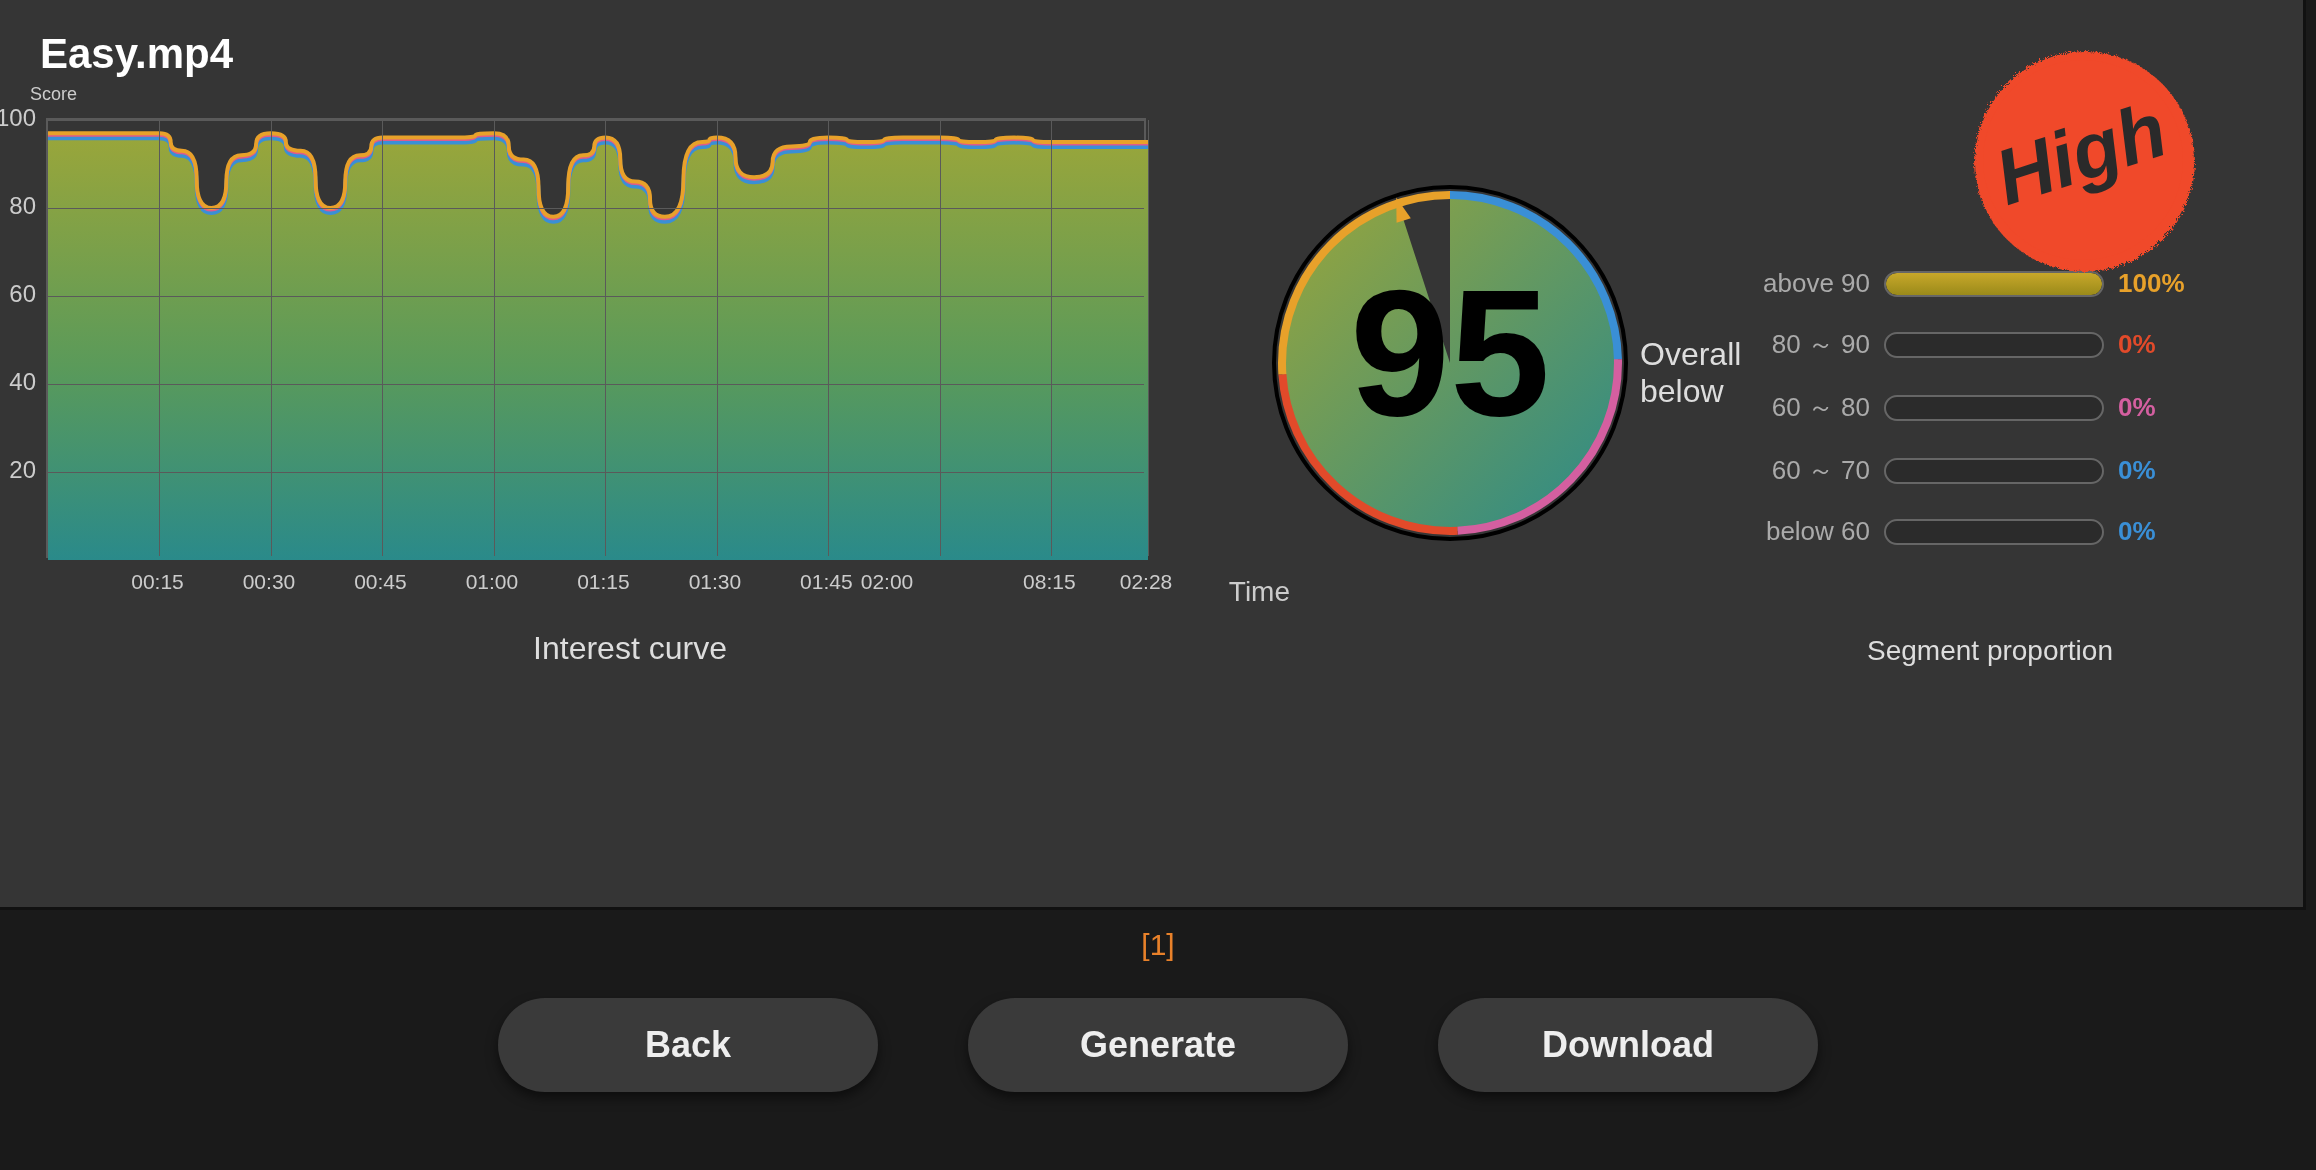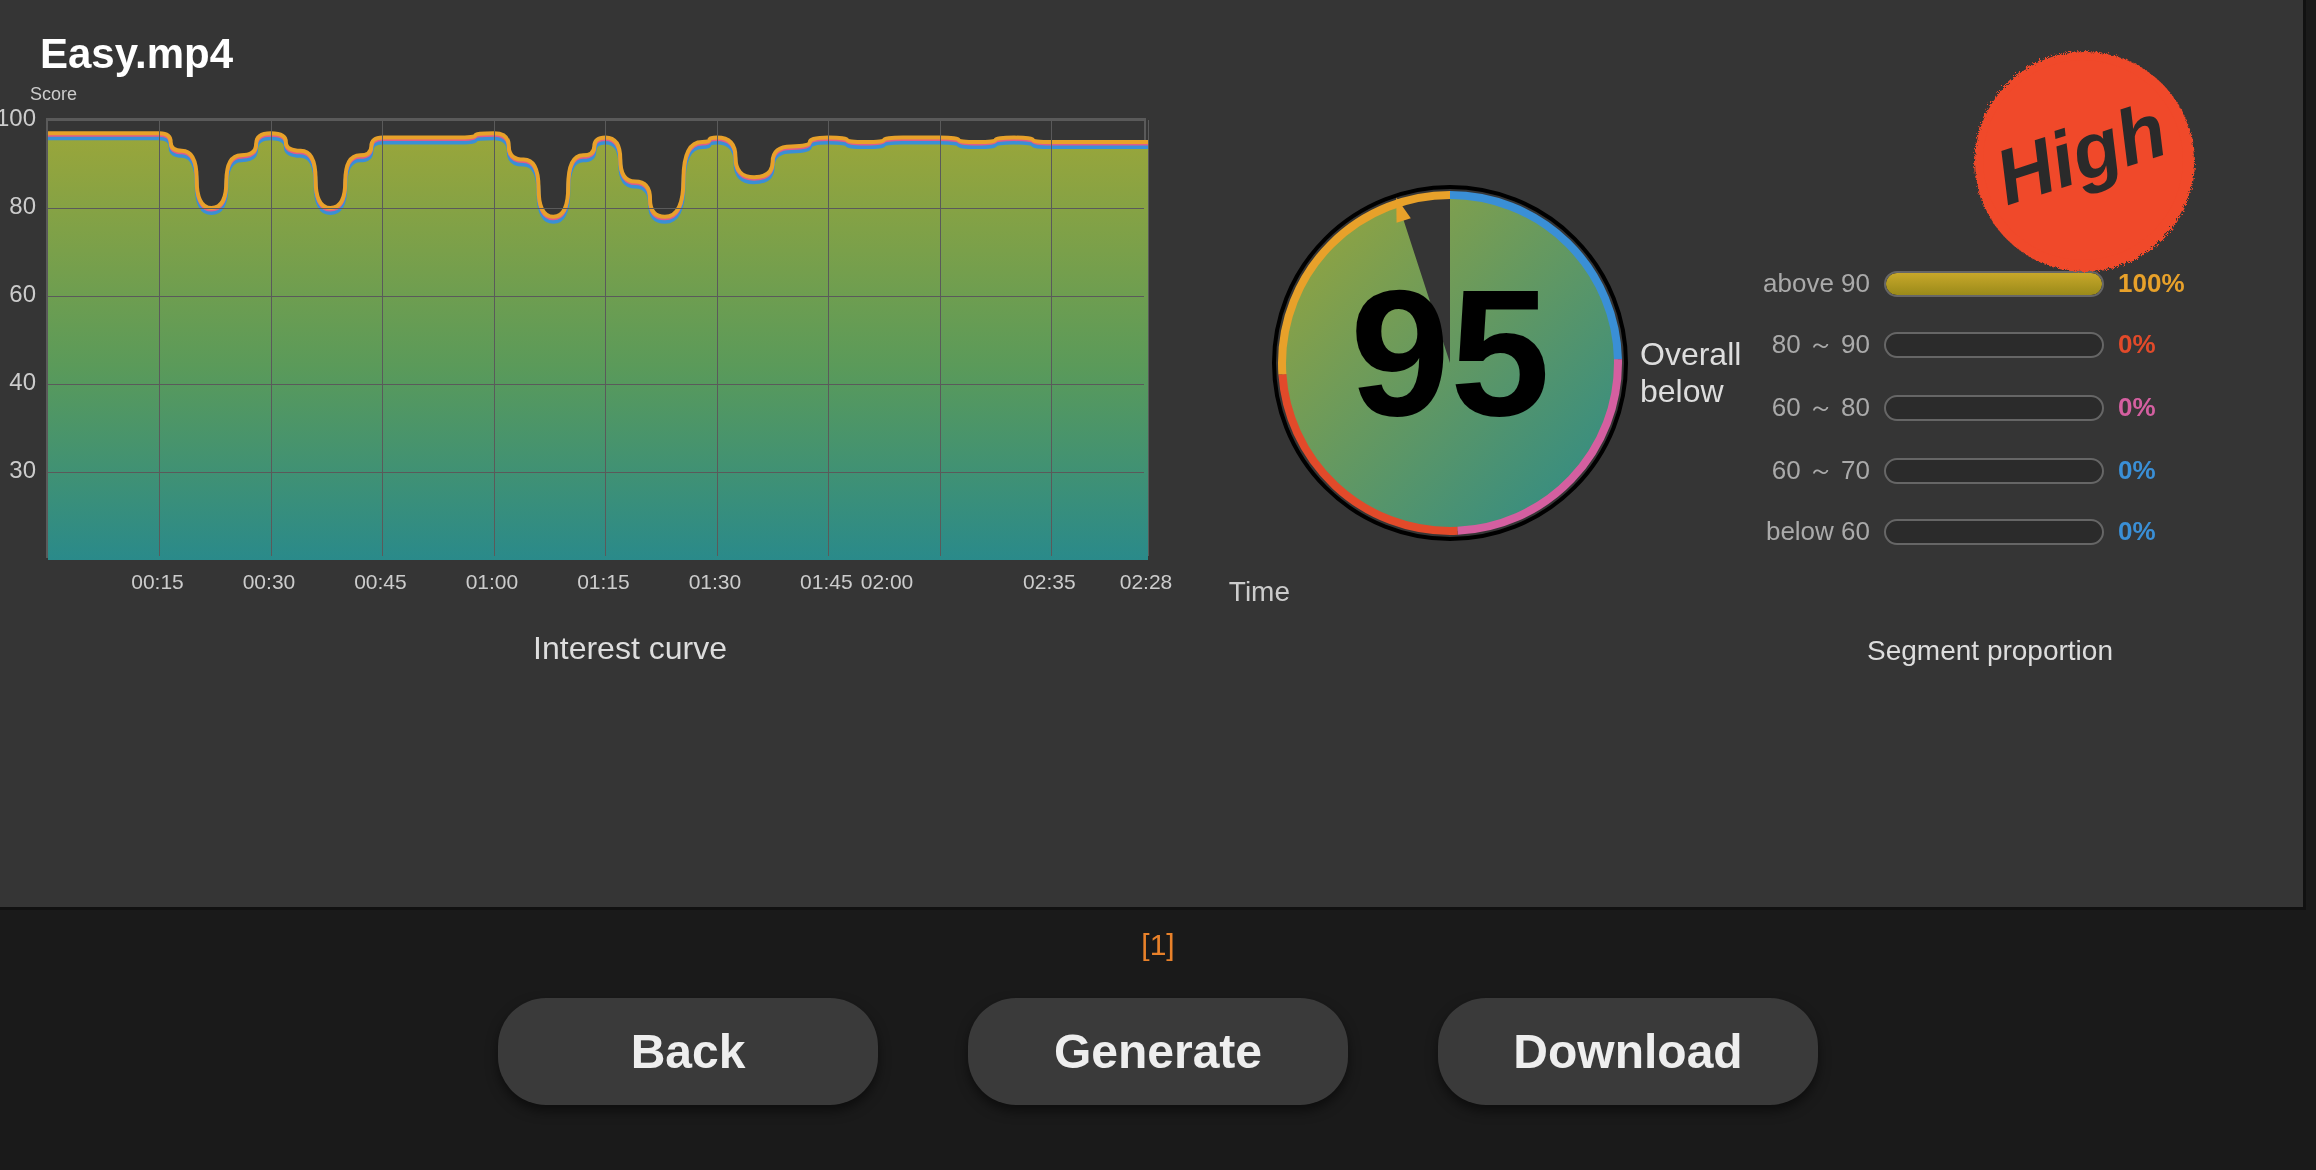--- a/index.html
+++ b/index.html
@@ -167,21 +167,21 @@
     margin-bottom: 36px;
   }
   .btn-row {
     display:flex;
     justify-content:center;
     gap: 90px;
   }
   .btn {
     background: #3a3a3a;
     color: #eee;
-    font-size: 48px;
+    font-size: 36px;
     font-weight: 600;
     border: none;
     border-radius: 48px;
     padding: 26px 0;
     width: 380px;
     cursor: pointer;
     box-shadow: 0 6px 12px rgba(0,0,0,0.5);
   }
 </style>
 </head>
@@ -203,21 +203,21 @@
       <text x="130" y="150" text-anchor="middle" font-size="78" font-weight="800" font-style="italic" fill="#2a2a2a" transform="rotate(-18 130 130)">High</text>
     </svg>
   </div>
 
   <div class="dash">
 
     <div class="curve-section">
       <div class="curve-wrap">
         <div class="ylabel">Score</div>
         <div class="yticks" id="yticks">
-            <div class="ytick" style="top: 352px;">30</div>
+            <div class="ytick" style="top: 352px;">20</div>
             <div class="ytick" style="top: 264px;">40</div>
             <div class="ytick" style="top: 176px;">60</div>
             <div class="ytick" style="top: 88px;">80</div>
             <div class="ytick" style="top: 0px;">100</div>
           </div>
         <div class="plot" id="plot">
           <svg id="curve-svg" width="1100" height="440" viewBox="0 0 1100 440" preserveAspectRatio="none" style="position:absolute;inset:0;">
             <defs>
               <linearGradient id="areaGrad" x1="0" y1="0" x2="0" y2="1">
                 <stop offset="0%" stop-color="#9aa63a"></stop>
@@ -249,21 +249,21 @@
         <div class="xlabel">Time</div>
         <div class="xticks" id="xticks">
             <div class="xtick" style="left: 111.486px;">00:15</div>
             <div class="xtick" style="left: 222.973px;">00:30</div>
             <div class="xtick" style="left: 334.459px;">00:45</div>
             <div class="xtick" style="left: 445.946px;">01:00</div>
             <div class="xtick" style="left: 557.432px;">01:15</div>
             <div class="xtick" style="left: 668.919px;">01:30</div>
             <div class="xtick" style="left: 780.405px;">01:45</div>
             <div class="xtick" style="left: 841px;">02:00</div>
-            <div class="xtick" style="left: 1003.38px;">02:35</div>
+            <div class="xtick" style="left: 1003.38px;">08:15</div>
             <div class="xtick" style="left: 1100px;">02:28</div>
           </div>
       </div>
       <div class="curve-title">Interest curve</div>
     </div>
 
     <div class="gauge-section">
       <div class="gauge-wrap">
         <svg width="380" height="380" viewBox="0 0 380 380">
           <defs>

